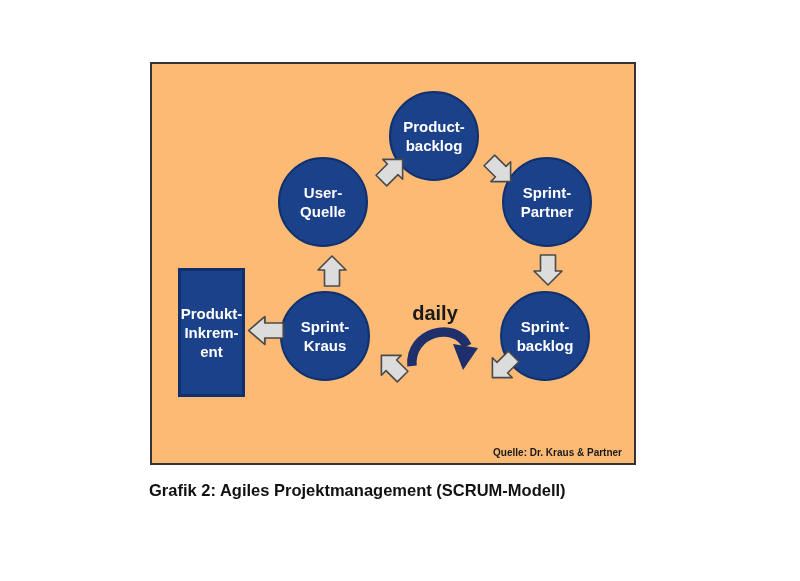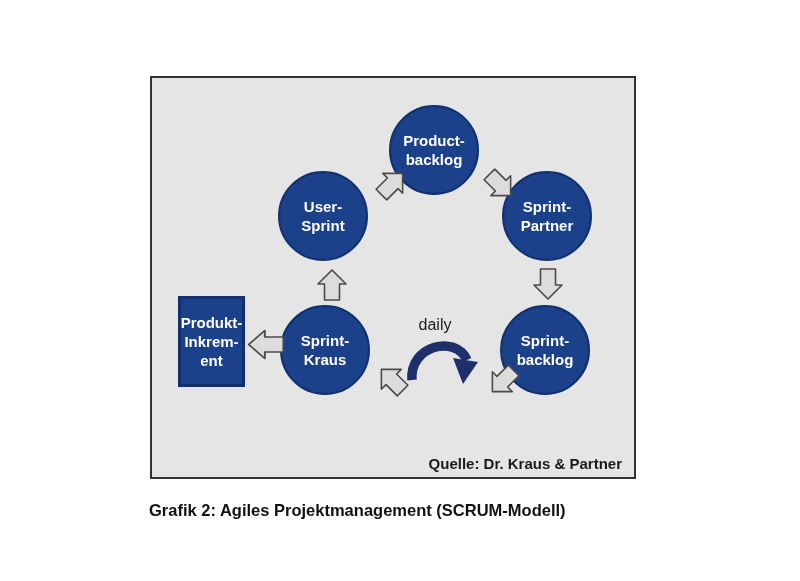--- a/index.html
+++ b/index.html
@@ -11,25 +11,25 @@
   .page {
     position: relative;
     width: 800px;
     height: 581px;
     background: #ffffff;
     overflow: hidden;
   }
   .frame {
     position: absolute;
     left: 150px;
-    top: 76px;
+    top: 62px;
     width: 486px;
     height: 403px;
     border: 2px solid var(--frame-border, #333);
-    background: #e5e5e5;
+    background: #fdba74;
     box-sizing: border-box;
   }
   .node {
     position: absolute;
     display: flex;
     flex-direction: column;
     align-items: center;
     justify-content: center;
     color: #ffffff;
     text-align: center;
@@ -76,77 +76,76 @@
   .loop-arrow .head {
     fill: var(--loop-arrow, #1e2f6b);
     stroke: none;
   }
   .daily-label {
     position: absolute;
     left: 248px;
     top: 238px;
     width: 70px;
     text-align: center;
-    font-size: 16px;
-    font-weight: 400;
+    font-size: 20px;
+    font-weight: 700;
     color: var(--text-dark, #1a1a1a);
     z-index: 6;
   }
   .source-label {
     position: absolute;
     right: 12px;
     bottom: 5px;
-    font-size: 15px;
+    font-size: 10px;
     font-weight: 600;
     color: var(--text-dark, #1a1a1a);
   }
   .caption {
     position: absolute;
     left: 149px;
     top: 481px;
     font-size: 16.5px;
     font-weight: 600;
     color: #111111;
-    margin-top: 20px;
   }
 </style>
 </head>
 <body>
 
 <div class="page">
 
   <div class="frame">
 
     <div class="node circle" style="left:237px; top:27px;">
       <span class="line">Product-</span>
       <span class="line">backlog</span>
     </div>
 
     <div class="node circle" style="left:126px; top:93px;align-items:center;">
       <span class="line">User-</span>
-      <span class="line">Sprint</span>
+      <span class="line">Quelle</span>
     </div>
 
     <div class="node circle" style="left:350px; top:93px;">
       <span class="line">Sprint-</span>
       <span class="line">Partner</span>
     </div>
 
     <div class="node circle" style="left:348px; top:227px;">
       <span class="line">Sprint-</span>
       <span class="line">backlog</span>
     </div>
 
 
     <div class="node circle" style="left:128px; top:227px;">
       <span class="line">Sprint-</span>
       <span class="line">Kraus</span>
     </div>
 
-    <div class="node rect" style="left:26px; top:204px; width:67px; height:91px;margin-top:14px;">
+    <div class="node rect" style="left:26px; top:204px; width:67px; height:129px;">
       <span class="line">Produkt-</span>
       <span class="line">Inkrem-</span>
       <span class="line">ent</span>
     </div>
 
     <svg class="block-arrow" style="left:225px; top:90px; transform:rotate(45deg);" width="30" height="32" viewBox="0 0 30 32">
       <polygon points="15,1 29,15 22.5,15 22.5,31 7.5,31 7.5,15 1,15"></polygon>
     </svg>
 
     <svg class="block-arrow" style="left:333px; top:91px; transform:rotate(135deg);" width="30" height="32" viewBox="0 0 30 32">

